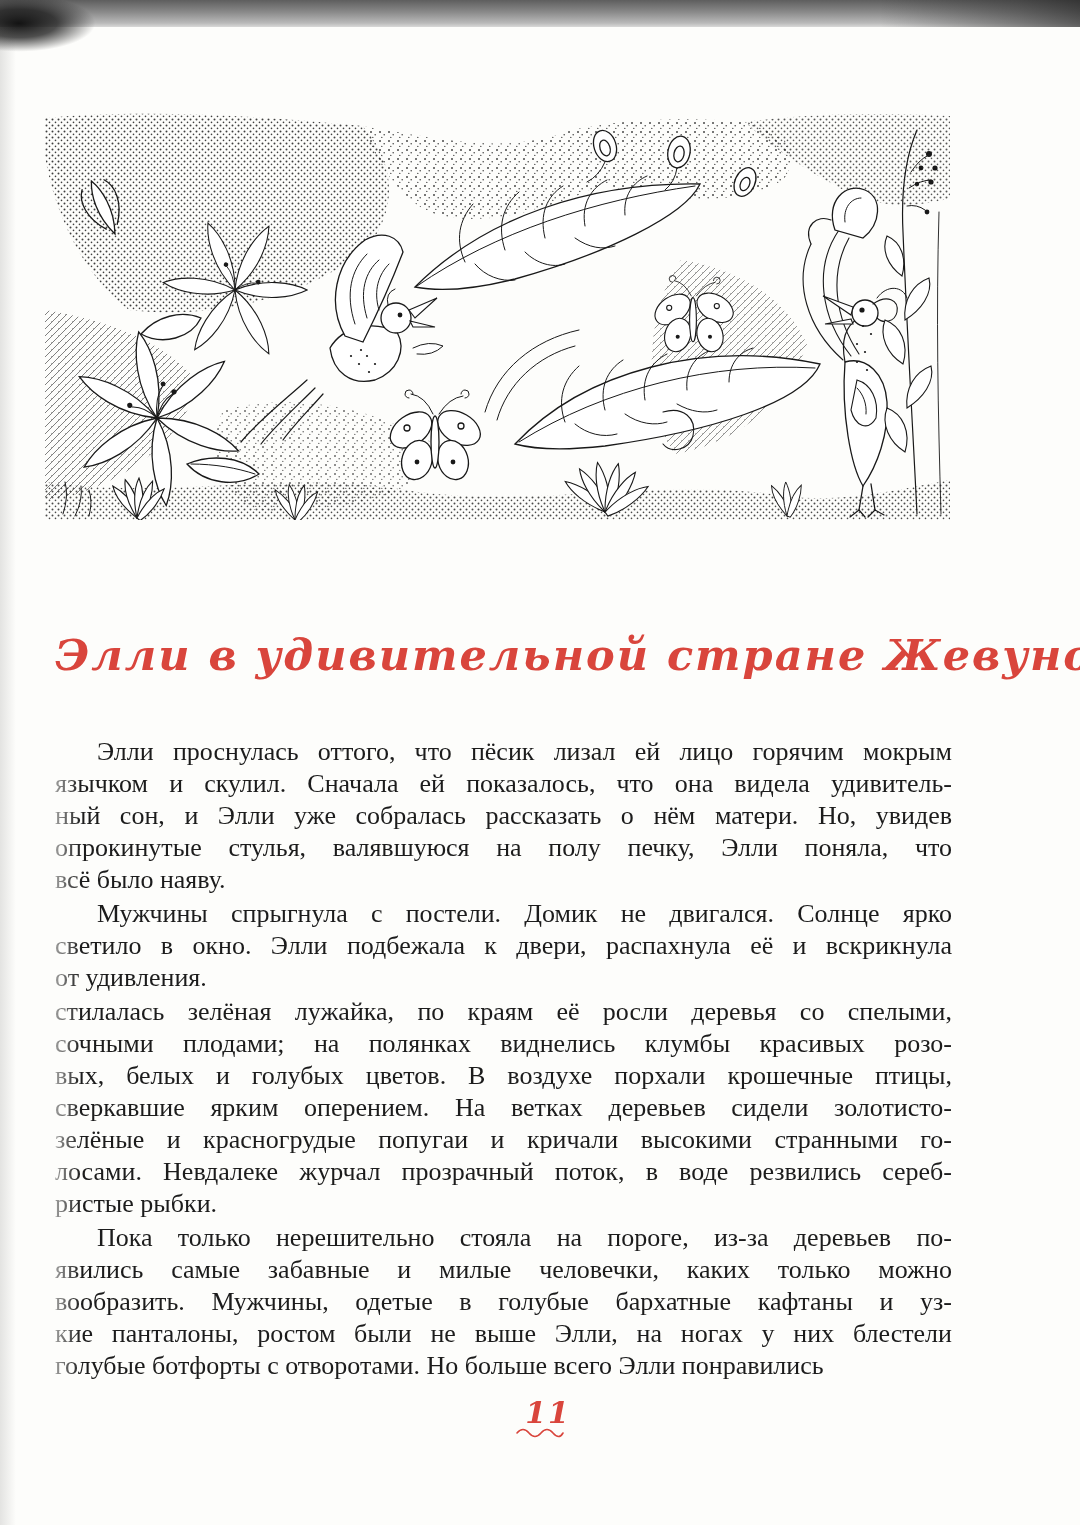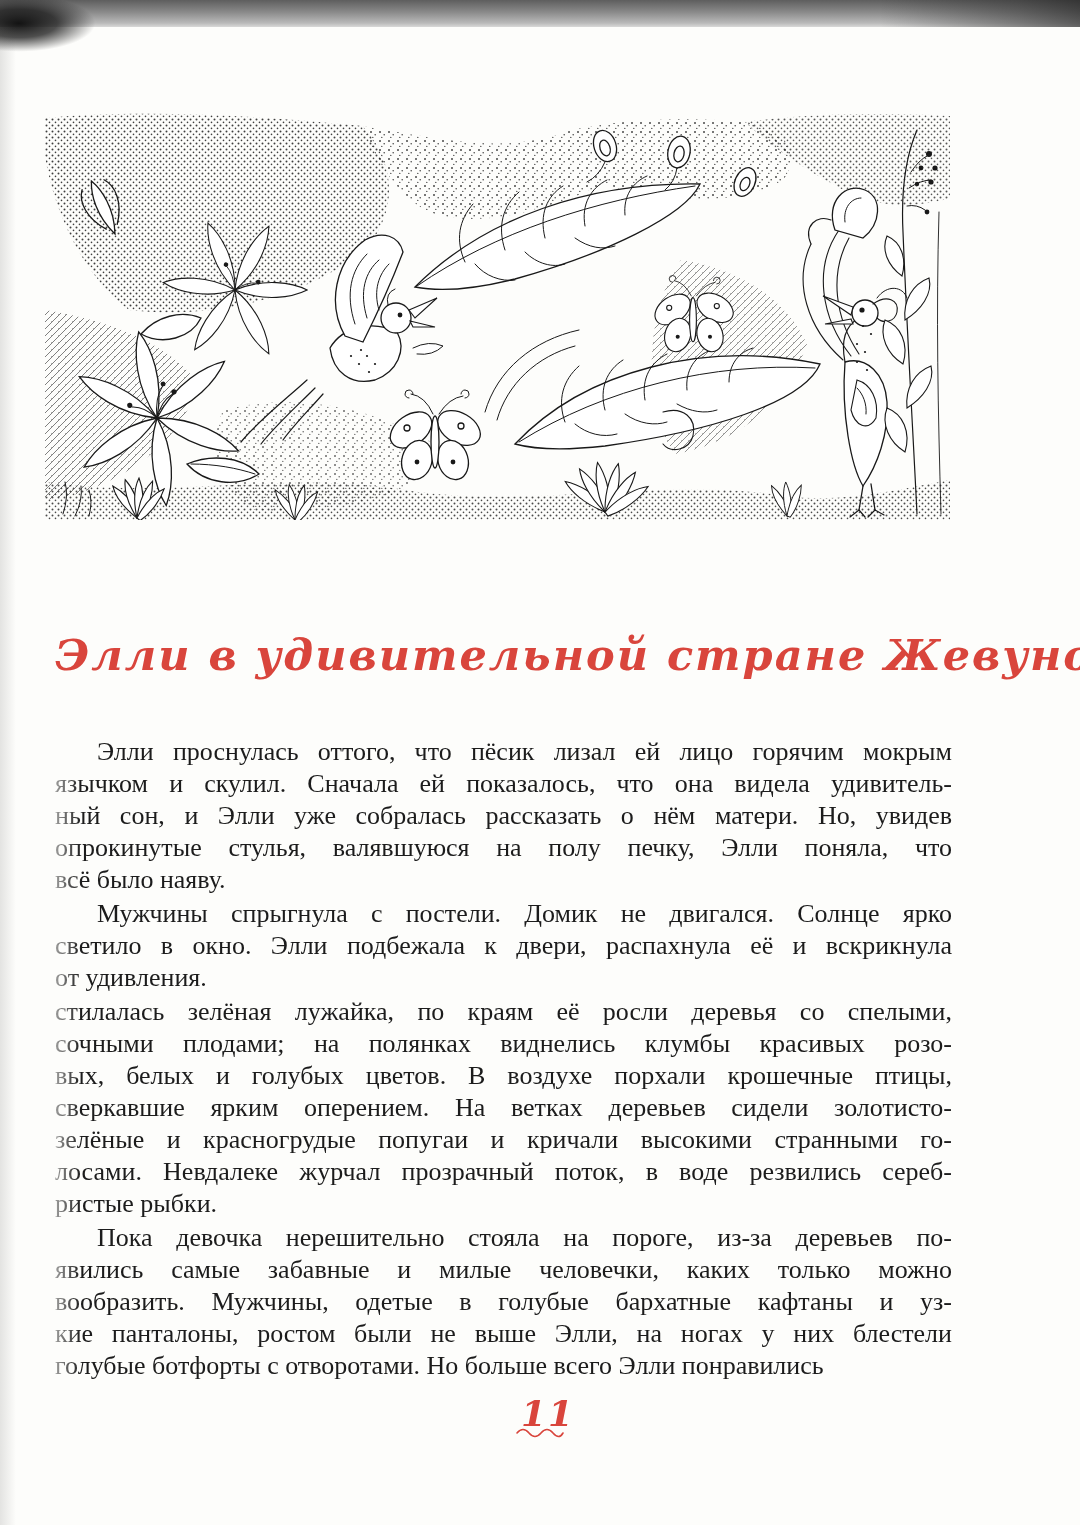--- a/index.html
+++ b/index.html
@@ -52,21 +52,21 @@
     position:absolute;left:45px;top:696px;width:36px;height:700px;
     background:linear-gradient(90deg, rgba(253,253,251,.8), rgba(253,253,251,0));
     pointer-events:none;
   }
   .page-number{
     position:absolute;left:0;top:1396px;width:1080px;
     text-align:center;color:var(--accent,#d9453c);
   }
   .page-number .num{
     font-family:"DejaVu Serif", serif;font-style:italic;font-weight:700;
-    font-size:36px;line-height:34px;letter-spacing:2px;display:block;padding-left:16px;
+    font-size:30px;line-height:34px;letter-spacing:2px;display:block;padding-left:16px;
   }
   .page-number .squiggle{display:block;margin:-3px auto 0;}
 </style>
 </head>
 <body>
 
 <div class="scan-band"></div>
 <div class="scan-blob-left"></div>
 <div class="scan-shade-right"></div>
 <div class="gutter-shade"></div>
@@ -308,21 +308,21 @@
     <div class="para">
       <div class="line">стилалась зелёная лужайка, по краям её росли деревья со спелыми,</div>
       <div class="line">сочными плодами; на полянках виднелись клумбы красивых розо-</div>
       <div class="line">вых, белых и голубых цветов. В воздухе порхали крошечные птицы,</div>
       <div class="line">сверкавшие ярким оперением. На ветках деревьев сидели золотисто-</div>
       <div class="line">зелёные и красногрудые попугаи и кричали высокими странными го-</div>
       <div class="line">лосами. Невдалеке журчал прозрачный поток, в воде резвились сереб-</div>
       <div class="line last">ристые рыбки.</div>
     </div>
     <div class="para">
-      <div class="line first">Пока девочка нерешительно стояла на пороге, из-за деревьев по-</div>
+      <div class="line first">Пока только нерешительно стояла на пороге, из-за деревьев по-</div>
       <div class="line">явились самые забавные и милые человечки, каких только можно</div>
       <div class="line">вообразить. Мужчины, одетые в голубые бархатные кафтаны и уз-</div>
       <div class="line">кие панталоны, ростом были не выше Элли, на ногах у них блестели</div>
       <div class="line last">голубые ботфорты с отворотами. Но больше всего Элли понравились</div>
     </div>
   </div>
 <div class="fade-left"></div>
 
 <div class="page-number">
   <span class="num">11</span>

